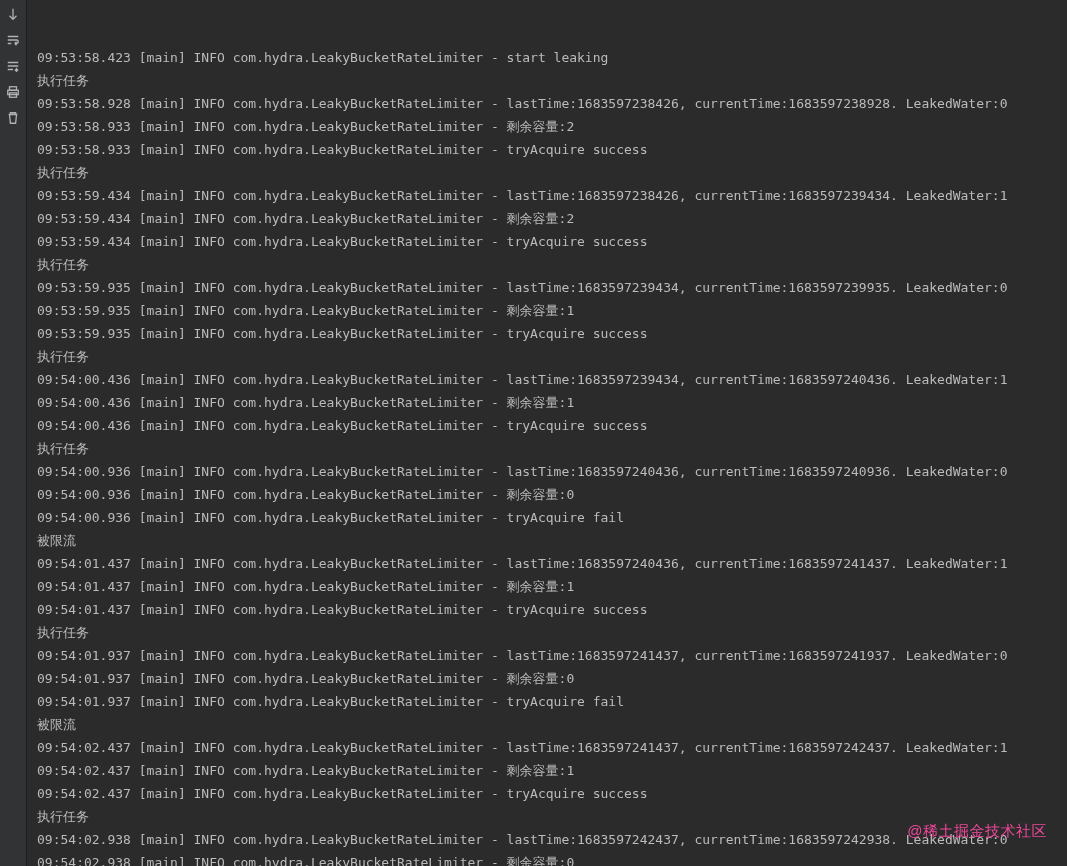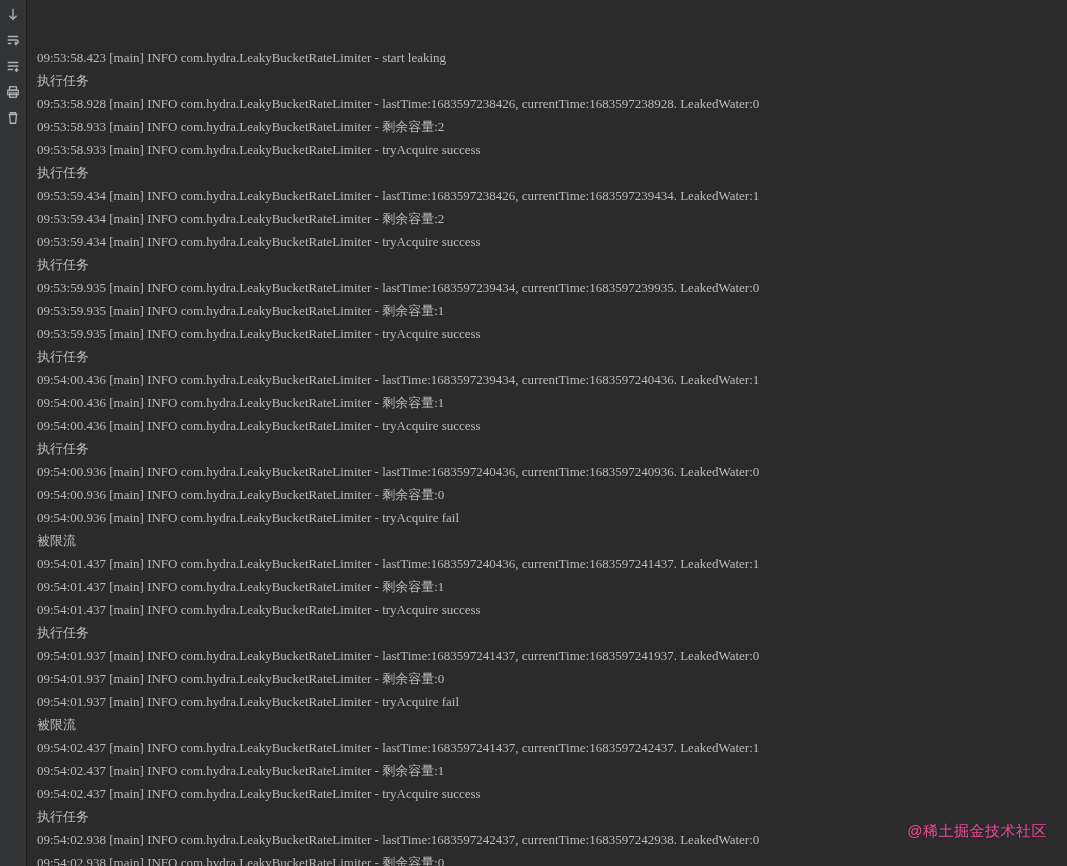--- a/index.html
+++ b/index.html
@@ -34,21 +34,21 @@
 }
 .gutter-icon svg { width: 14px; height: 14px; }
 .console {
   flex: 1;
   padding: 0 10px 4px 10px;
   line-height: 23px;
   white-space: pre;
   overflow: hidden;
   position: relative;
 }
-.log-line { color: #bbbbbb; font-family: Liberation Serif, serif; }
+.log-line { color: #bbbbbb; }
 .watermark {
   position: absolute;
   right: 20px;
   bottom: 24px;
   color: #ec4899;
   font-family: sans-serif;
   font-size: 15px;
   letter-spacing: 0.5px;
   margin-left: 9px;
 }

